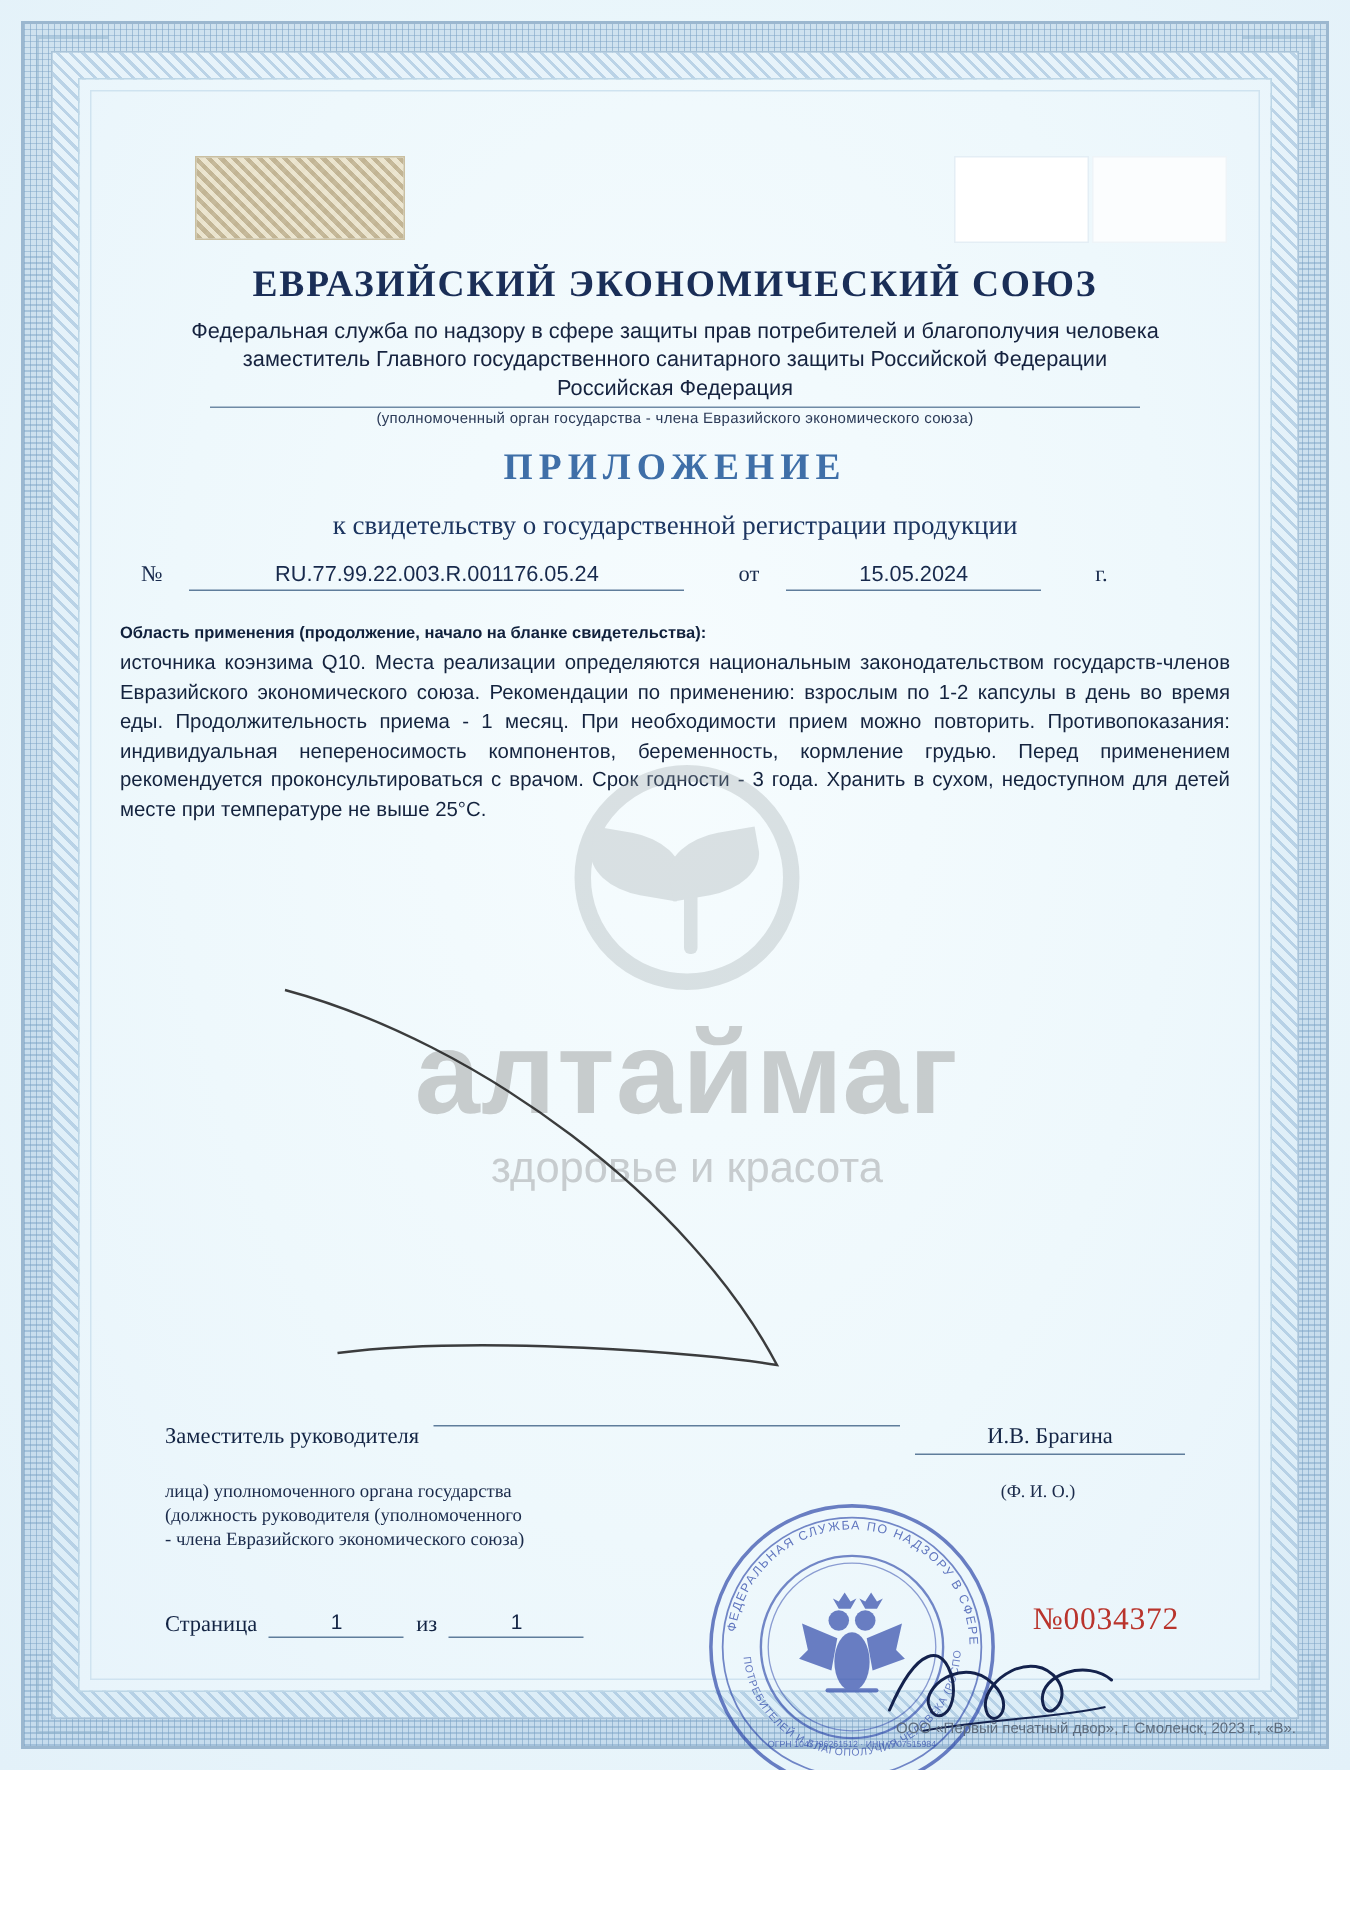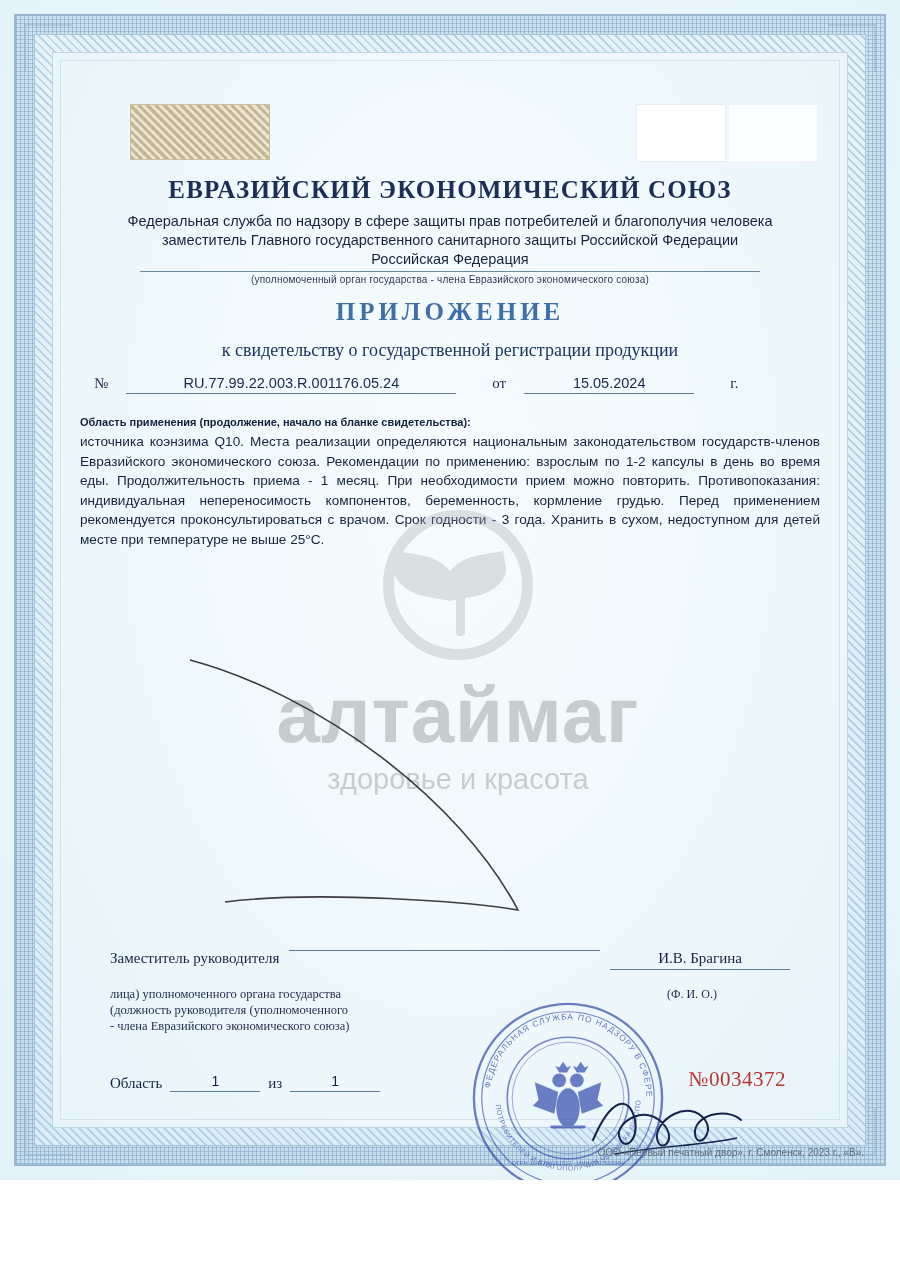--- a/index.html
+++ b/index.html
@@ -408,21 +408,21 @@
     </div>
     <div class="fio-caption">(Ф. И. О.)</div>
 
     <div class="sign-caption">
       <div>лица) уполномоченного органа государства</div>
       <div>(должность руководителя (уполномоченного</div>
       <div>- члена Евразийского экономического союза)</div>
     </div>
 
     <div class="pagerow">
-      <span>Область</span>
+      <span>Страница</span>
       <span class="v">1</span>
       <span>из</span>
       <span class="v">1</span>
     </div>
 
     <div class="serial">№0034372</div>
   </div>
 
   <div class="printer-note">ООО «Первый печатный двор», г. Смоленск, 2023 г., «В».</div>
 </div>

